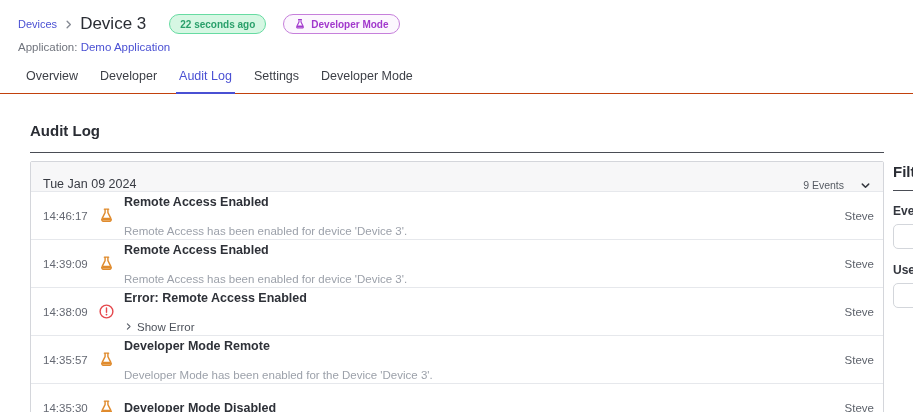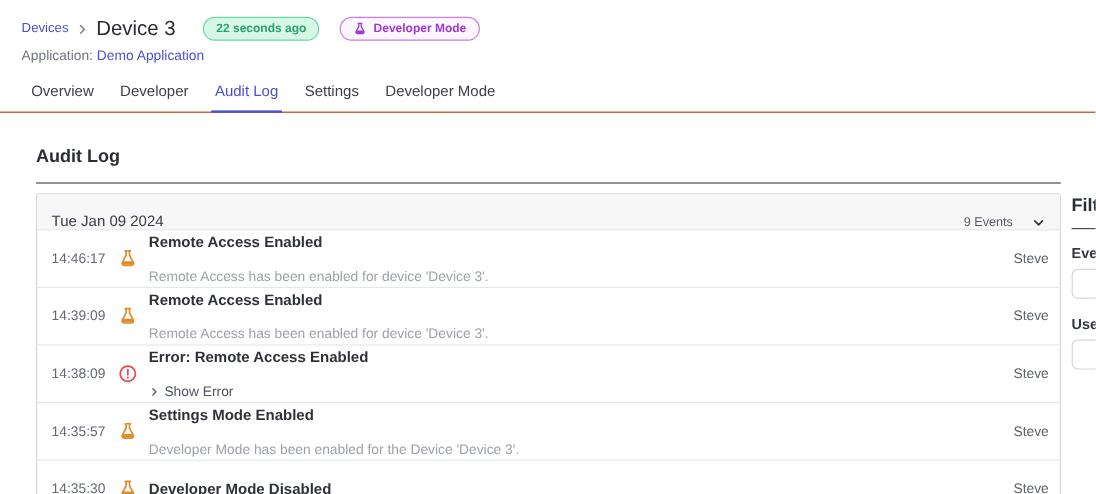--- a/index.html
+++ b/index.html
@@ -176,21 +176,21 @@
 
     <div class="audit-row">
       <span class="row-time">14:35:57</span>
       <span class="row-icon icon-flask">
         <svg width="17" height="17" viewBox="0 0 24 24" fill="none" stroke="currentColor" stroke-width="2" stroke-linecap="round" stroke-linejoin="round">
           <path d="M9 3h6M10 3v5L5.7 16.4a2.3 2.3 0 0 0 2 3.6h8.6a2.3 2.3 0 0 0 2-3.6L14 8V3"></path>
           <path d="M7 15h10l1.2 2.1c.5 1-.2 2-1.3 2H7.1c-1.1 0-1.8-1-1.3-2z" fill="currentColor" stroke="none"></path>
         </svg>
       </span>
       <span class="row-text">
-        <span class="row-title">Settings Mode Enabled</span>
+        <span class="row-title">Developer Mode Remote</span>
         <span class="row-desc">Developer Mode has been enabled for the Device 'Device 3'.</span>
       </span>
       <span class="row-user">Steve</span>
     </div>
 
     <div class="audit-row">
       <span class="row-time">14:35:30</span>
       <span class="row-icon icon-flask">
         <svg width="17" height="17" viewBox="0 0 24 24" fill="none" stroke="currentColor" stroke-width="2" stroke-linecap="round" stroke-linejoin="round">
           <path d="M9 3h6M10 3v5L5.7 16.4a2.3 2.3 0 0 0 2 3.6h8.6a2.3 2.3 0 0 0 2-3.6L14 8V3"></path>

